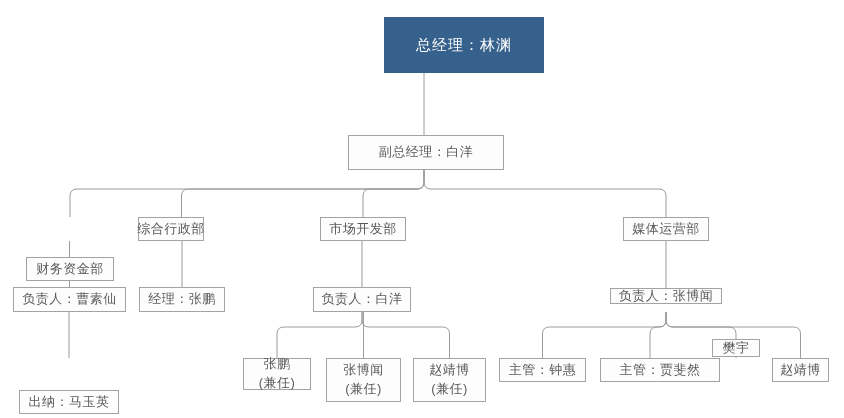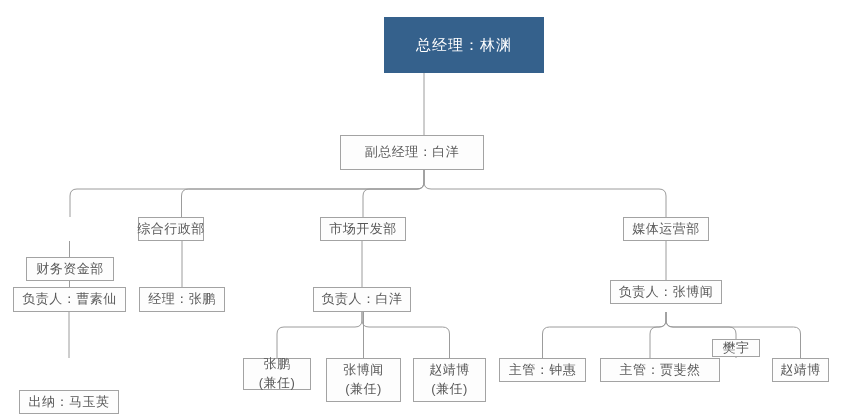--- a/index.html
+++ b/index.html
@@ -67,21 +67,21 @@
       <path d="M 362 312 V 320 Q 362 327 369 327 H 442.5 Q 449.5 327 449.5 334 V 358" stroke="#9c9c9c" stroke-width="1" fill="none"></path>
       <path d="M 666 312 V 320 Q 666 327 659 327 H 549.5 Q 542.5 327 542.5 334 V 358" stroke="#9c9c9c" stroke-width="1" fill="none"></path>
       <path d="M 666 312 V 320 Q 666 327 659 327 H 657 Q 650 327 650 334 V 358" stroke="#9c9c9c" stroke-width="1" fill="none"></path>
       <path d="M 666 312 V 320 Q 666 327 673 327 H 729 Q 736 327 736 334 V 358" stroke="#9c9c9c" stroke-width="1" fill="none"></path>
       <path d="M 666 312 V 320 Q 666 327 673 327 H 793.5 Q 800.5 327 800.5 334 V 358" stroke="#9c9c9c" stroke-width="1" fill="none"></path>
     </svg>
 
 <div class="node root" style="left: 344px; top: 17px; width: 160px; height: 56px; margin-left: 40px;">
       <span>总经理：林渊</span>
     </div>
-    <div class="node" style="left: 340px; top: 135px; width: 144px; height: 35px;">
+    <div class="node" style="left: 348px; top: 135px; width: 156px; height: 35px;">
       <span>副总经理：白洋</span>
     </div>
     <div class="node" style="left: 26px; top: 217px; width: 88px; height: 24px; margin-top: 40px;">
       <span>财务资金部</span>
     </div>
     <div class="node" style="left: 138px; top: 217px; width: 66px; height: 24px;">
       <span>综合行政部</span>
     </div>
     <div class="node" style="left: 320px; top: 217px; width: 86px; height: 24px;">
       <span>市场开发部</span>
@@ -91,21 +91,21 @@
     </div>
     <div class="node" style="left: 13px; top: 287px; width: 113px; height: 25px;">
       <span>负责人：曹素仙</span>
     </div>
     <div class="node" style="left: 139px; top: 287px; width: 86px; height: 25px;">
       <span>经理：张鹏</span>
     </div>
     <div class="node" style="left: 313px; top: 287px; width: 98px; height: 25px;">
       <span>负责人：白洋</span>
     </div>
-    <div class="node" style="left: 610px; top: 280px; width: 112px; height: 24px;">
+    <div class="node" style="left: 610px; top: 288px; width: 112px; height: 16px;">
       <span>负责人：张博闻</span>
     </div>
     <div class="node" style="left: 19px; top: 358px; width: 100px; height: 24px; margin-top: 32px;">
       <span>出纳：马玉英</span>
     </div>
     <div class="node" style="left: 243px; top: 358px; width: 68px; height: 32px;">
       <span class="line">张鹏</span>
       <span class="line">(兼任)</span>
     </div>
     <div class="node" style="left: 326px; top: 358px; width: 75px; height: 44px;">

